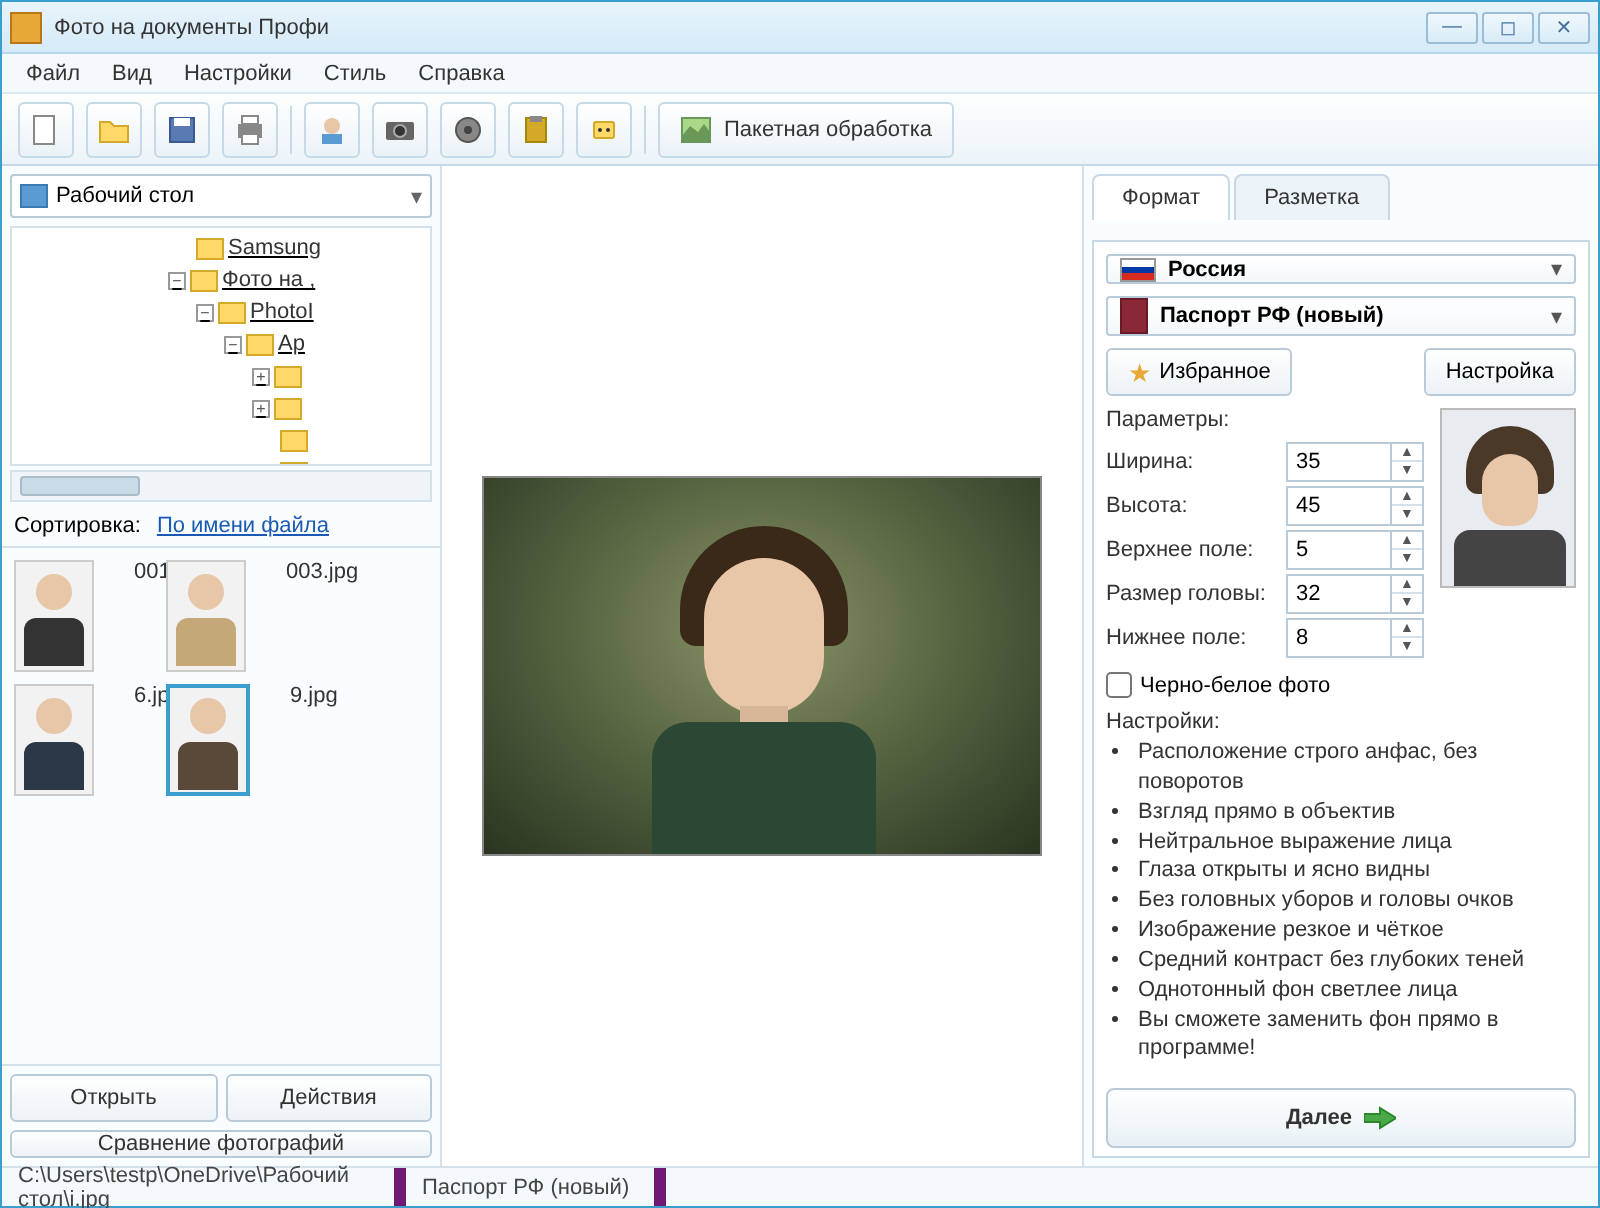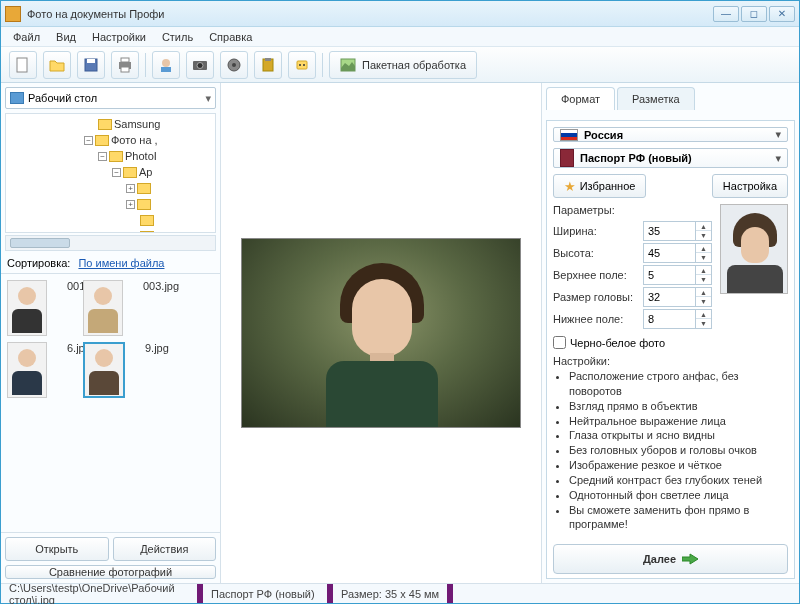--- a/index.html
+++ b/index.html
@@ -15,21 +15,21 @@
 .toolbar { height: 36px; background: linear-gradient(#fdfefe,#ecf4f9); border-bottom: 1px solid #c5d9e6; display: flex; align-items: center; padding: 0 8px; gap: 6px; }
 .tbtn { width: 28px; height: 28px; border: 1px solid #c5d9e6; border-radius: 3px; background: linear-gradient(#fff,#eaf2f7); display: flex; align-items: center; justify-content: center; cursor: pointer; }
 .tbtn svg { width: 18px; height: 18px; }
 .tsep { width: 1px; height: 24px; background: #c5d9e6; }
 .batchbtn { height: 28px; padding: 0 10px; border: 1px solid #c5d9e6; border-radius: 3px; background: linear-gradient(#fff,#eaf2f7); display: flex; align-items: center; gap: 6px; cursor: pointer; color: #333; }
 .content { flex: 1; display: flex; min-height: 0; }
 .left { width: 220px; border-right: 1px solid #d5e1ea; display: flex; flex-direction: column; background: #fafdff; }
 .combo { margin: 4px; height: 22px; border: 1px solid #b8cbd9; background: #fff; display: flex; align-items: center; padding: 0 4px; gap: 4px; border-radius: 2px; }
 .combo .fld { width: 14px; height: 12px; background: #5a9bd4; border: 1px solid #3a7bb4; }
 .combo .arr { margin-left: auto; color: #666; }
-.tree { flex: 0 0 120px; border: 1px solid #d5e1ea; margin: 0 4px; background: #fff; overflow: auto; padding: 2px; }
+.tree { flex: 0 0 120px; border: 1px solid #d5e1ea; margin: 0 4px; background: #fff; overflow: auto; padding: 2px; text-decoration: underline; }
 .treerow { display: flex; align-items: center; height: 16px; gap: 2px; color: #333; white-space: nowrap; }
 .treerow .fold { width: 14px; height: 11px; background: #ffd968; border: 1px solid #d4a828; }
 .treerow .exp { width: 9px; height: 9px; border: 1px solid #999; display: flex; align-items: center; justify-content: center; font-size: 8px; color: #555; }
 .hscroll { height: 16px; margin: 2px 4px; border: 1px solid #d5e1ea; background: #f0f4f8; display: flex; align-items: center; }
 .hscroll .thumb { width: 60px; height: 10px; background: #cadbe8; border: 1px solid #a8bbc8; margin-left: 4px; border-radius: 2px; }
 .sortrow { padding: 4px 6px; border-bottom: 1px solid #d5e1ea; display: flex; gap: 8px; }
 .sortrow a { color: #1a5ab4; text-decoration: underline; cursor: pointer; }
 .thumbs { flex: 1; padding: 6px; display: flex; flex-wrap: wrap; gap: 6px; align-content: flex-start; overflow: auto; }
 .thumb { width: 70px; display: flex; align-items: flex-start; gap: 20px; cursor: pointer; }
 .thumb .img { width: 56px; height: 56px; background: #f2f2f2; border: 1px solid #ccc; display: flex; align-items: center; justify-content: center; }
@@ -388,15 +388,14 @@
               </svg>
           </div>
         </div>
       </div>
     </div>
   </div>
 
   <div class="status">
     <div class="cell" style="width:202px">C:\Users\testp\OneDrive\Рабочий стол\i.jpg</div>
     <div class="cell" style="width:130px">Паспорт РФ (новый)</div>
-    <div class="cell">Размер: 35 x 45 мм</div>
   </div>
 </div>
 
 </body></html>

